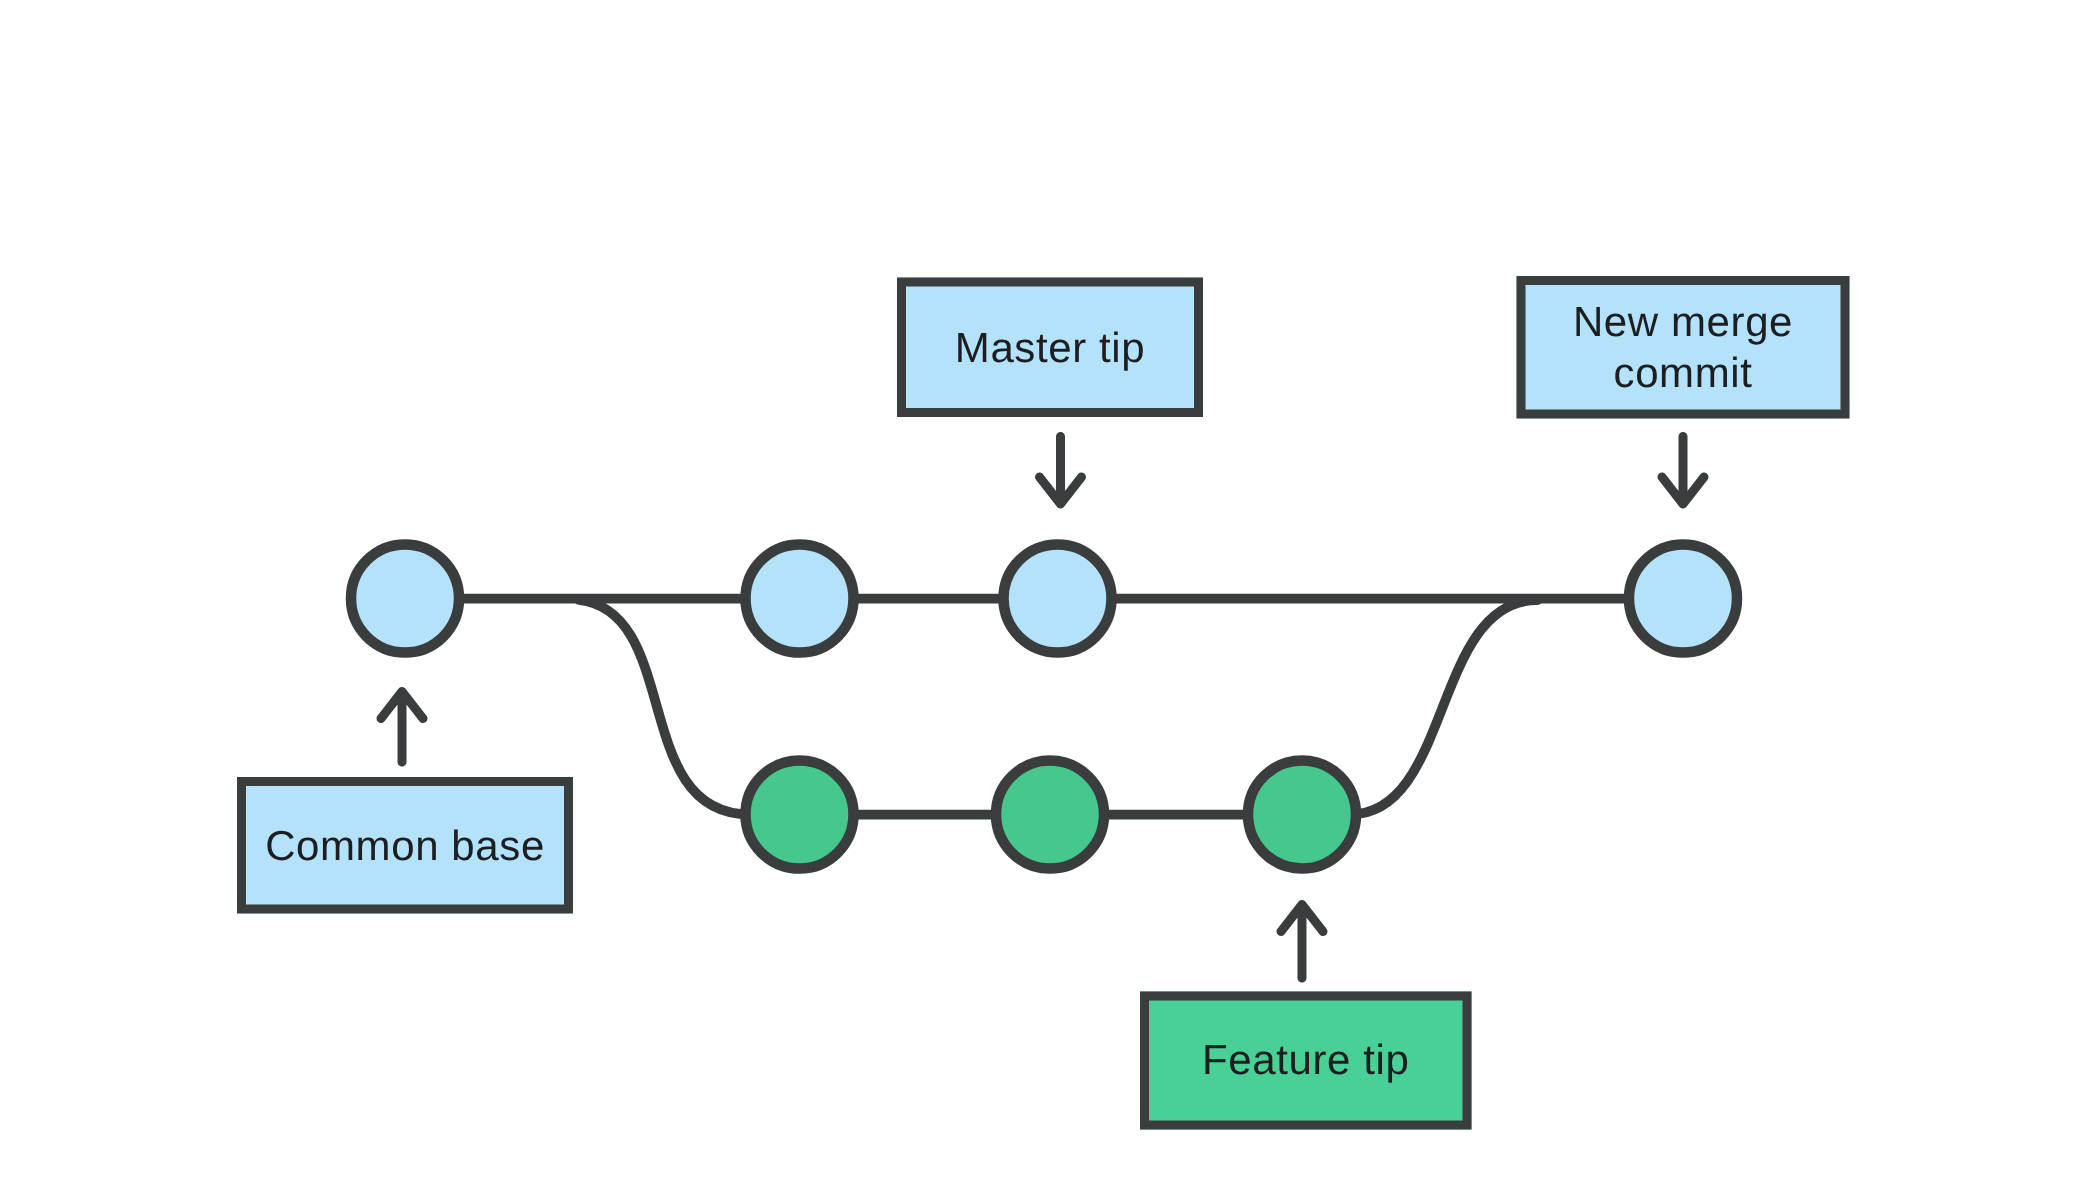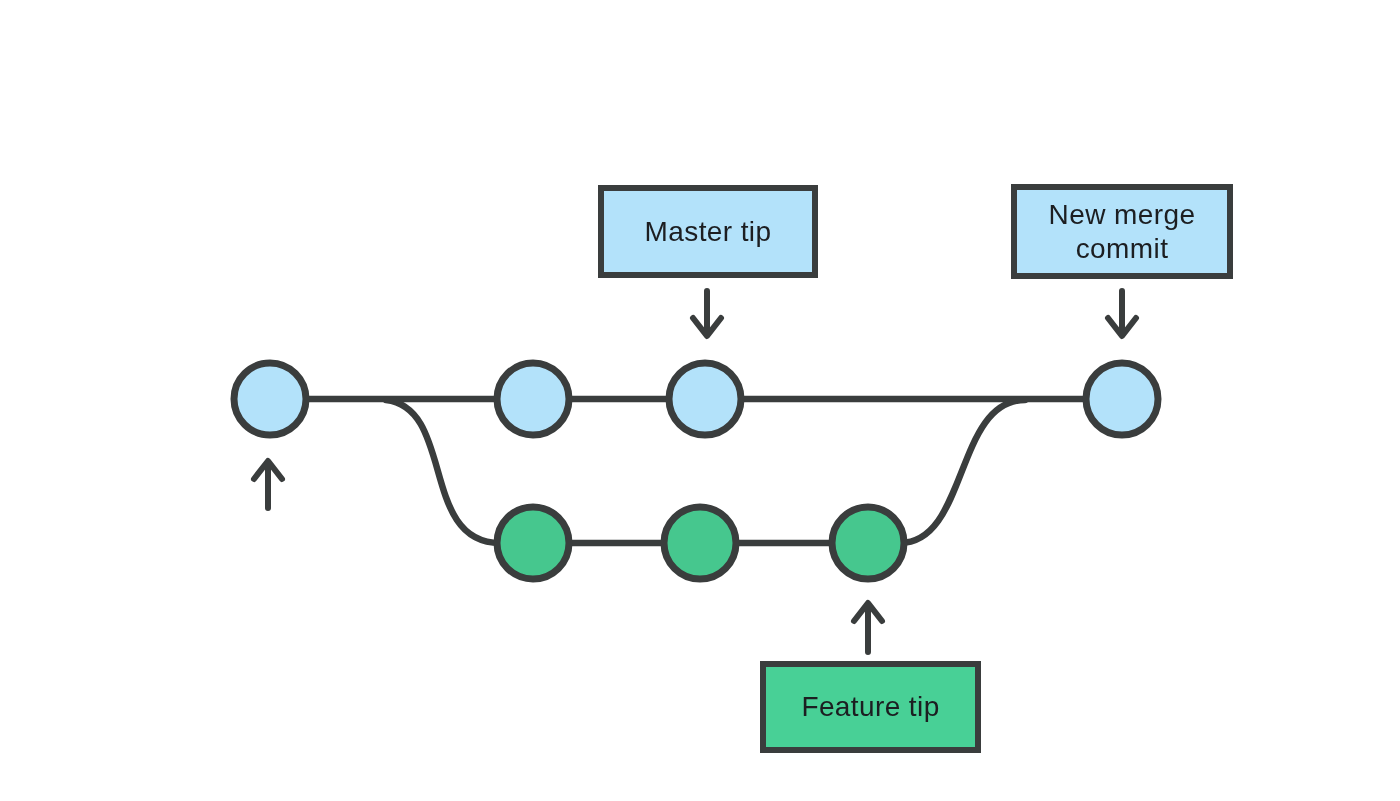--- a/index.html
+++ b/index.html
@@ -54,21 +54,21 @@
     justify-content: center;
     border: 6px solid var(--stroke-dark);
     color: var(--text-color);
     font-size: 28px;
     letter-spacing: 0.4px;
     line-height: 1.18;
     text-align: center;
   }
   .label-blue  { background: var(--blue-fill); }
   .label-green { background: var(--green-box-fill); text-align: right; }
-  .box-master-tip   { left: 598px;  top: 185px; width: 220px; height: 93px; }
+  .box-master-tip   { left: 598px;  top: 185px; width: 204px; height: 93px; }
   .box-new-merge    { left: 1011px; top: 184px; width: 222px; height: 95px; text-align: center; }
   .box-common-base  { left: 158px;  top: 518px; width: 224px; height: 91px; }
   .box-feature-tip  { left: 760px;  top: 661px; width: 221px; height: 92px; }
   .box-new-merge .label-text { max-width: 165px; }
 </style>
 </head>
 <body>
 
 <div class="canvas">
 
@@ -103,18 +103,21 @@
   </svg>
 
   <div class="label-box label-blue box-master-tip">
     <span class="label-text">Master tip</span>
   </div>
 
   <div class="label-box label-blue box-new-merge">
     <span class="label-text">New merge commit</span>
   </div>
 
+  <div class="label-box label-blue box-common-base">
+    <span class="label-text">Common base</span>
+  </div>
 
   <div class="label-box label-green box-feature-tip">
     <span class="label-text">Feature tip</span>
   </div>
 
 </div>
 
 </body></html>

